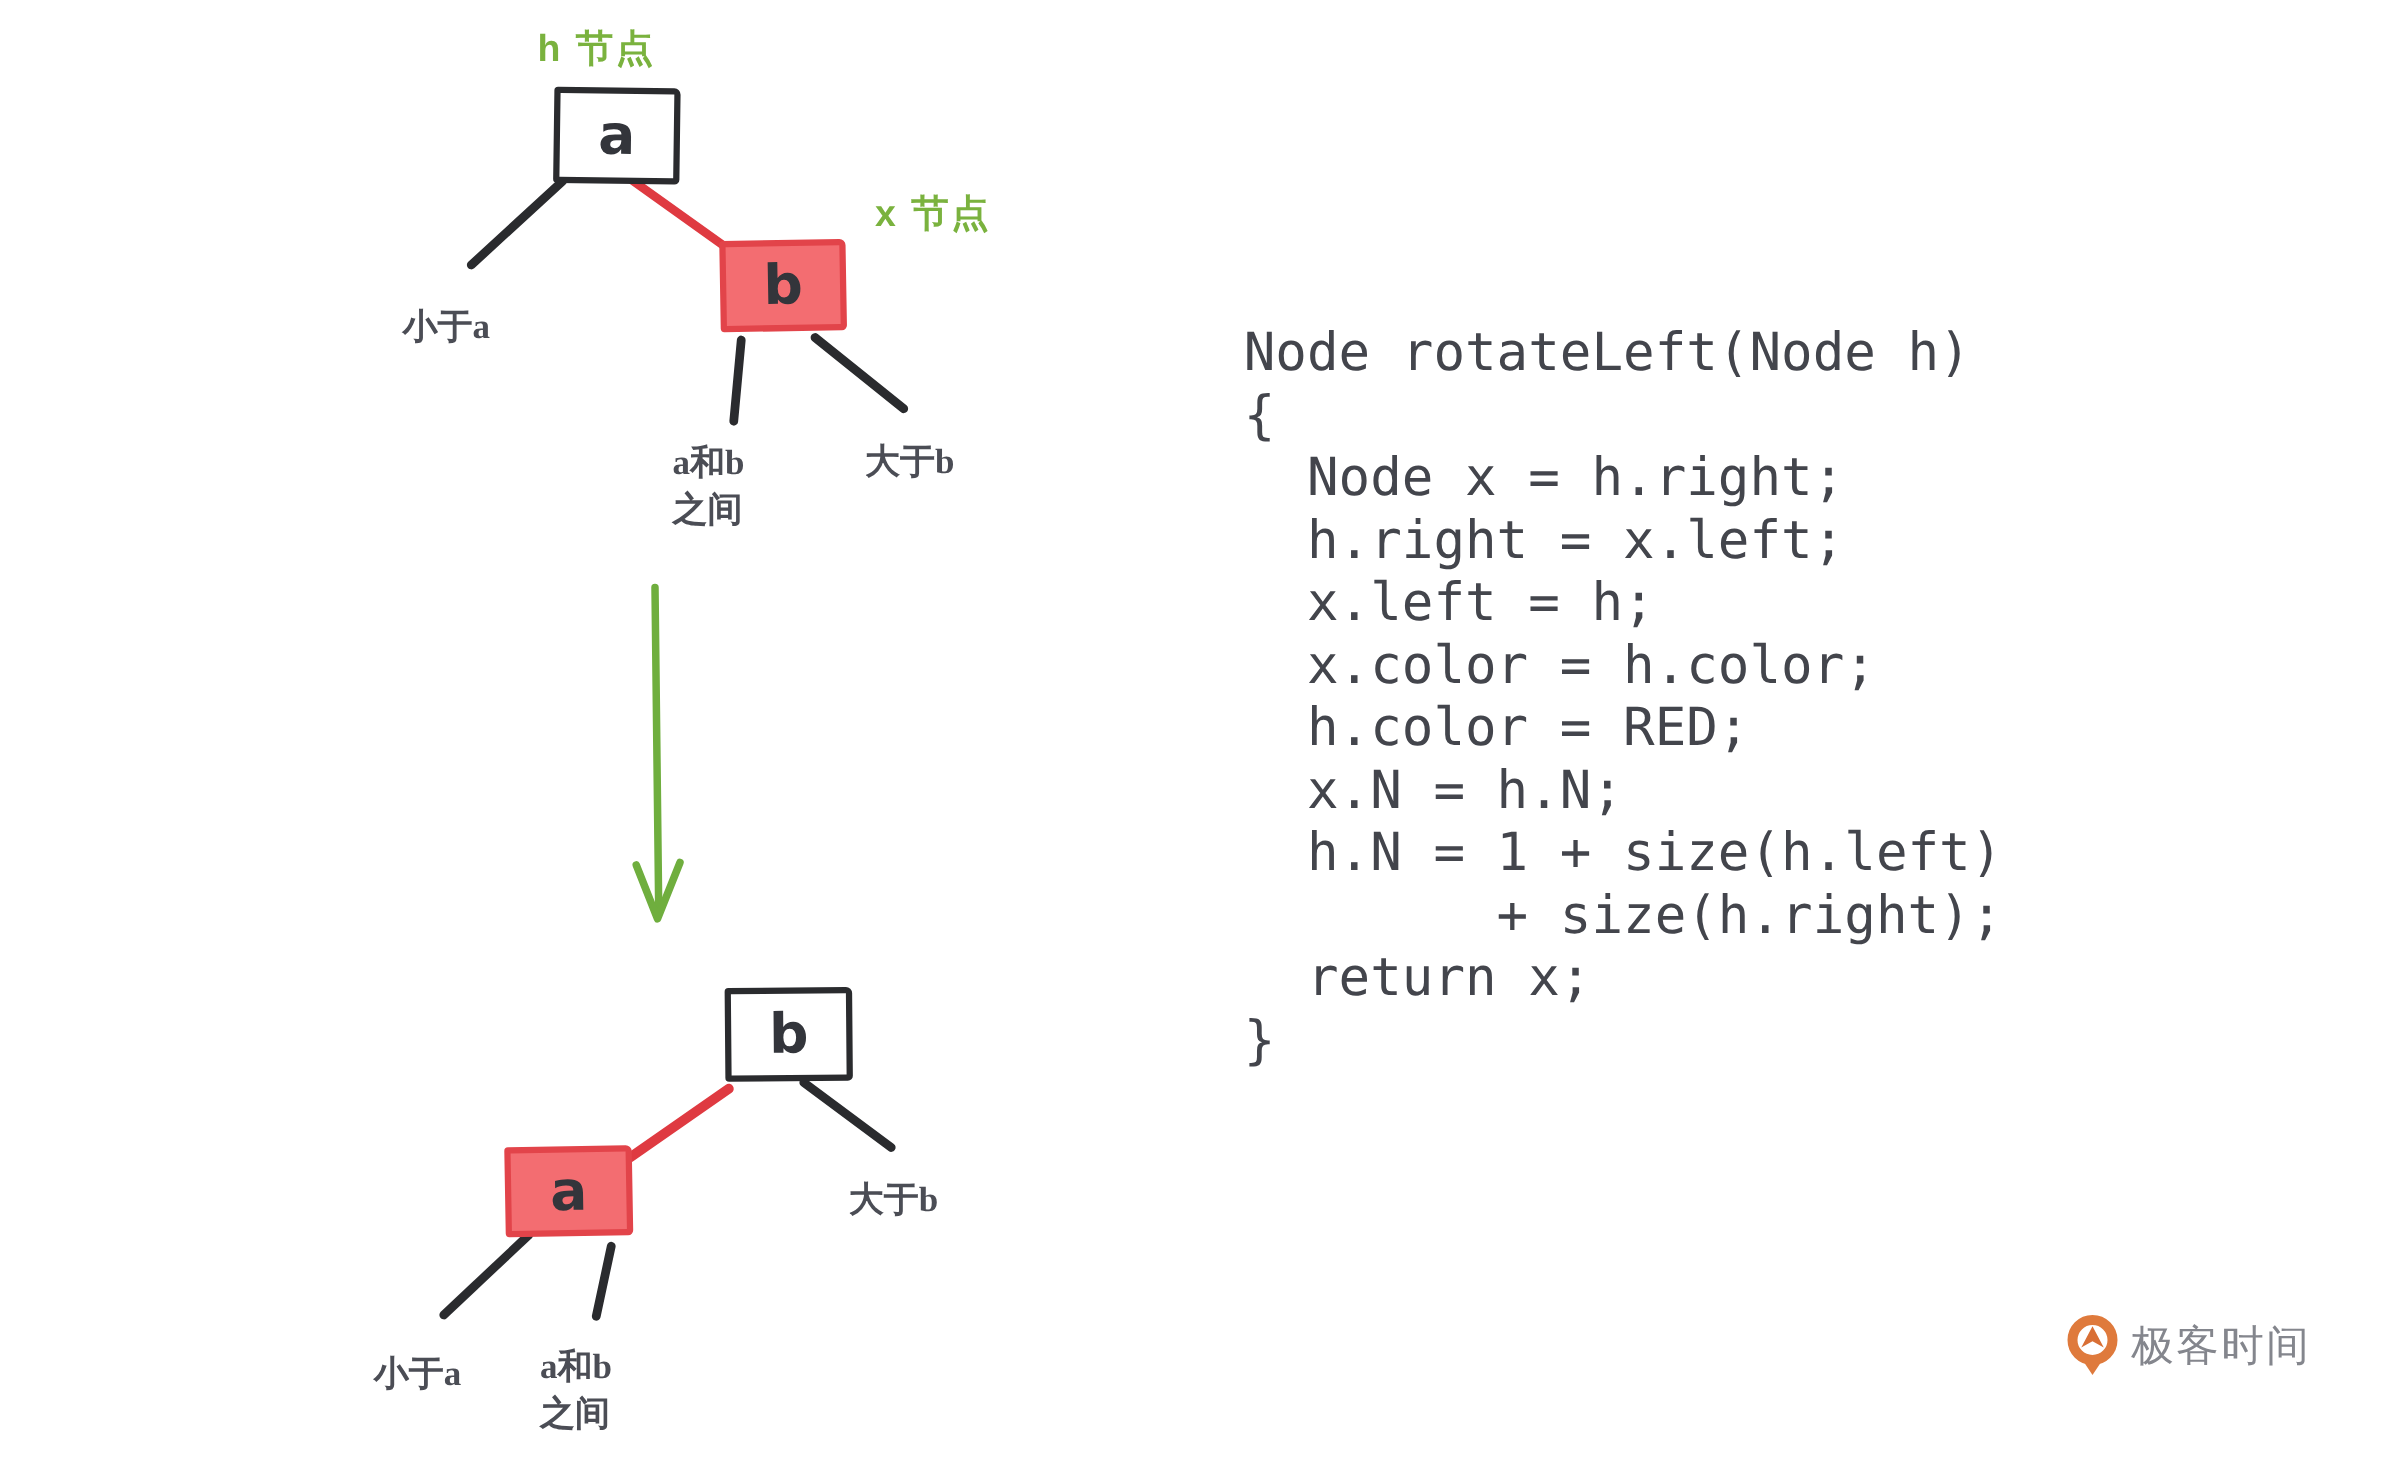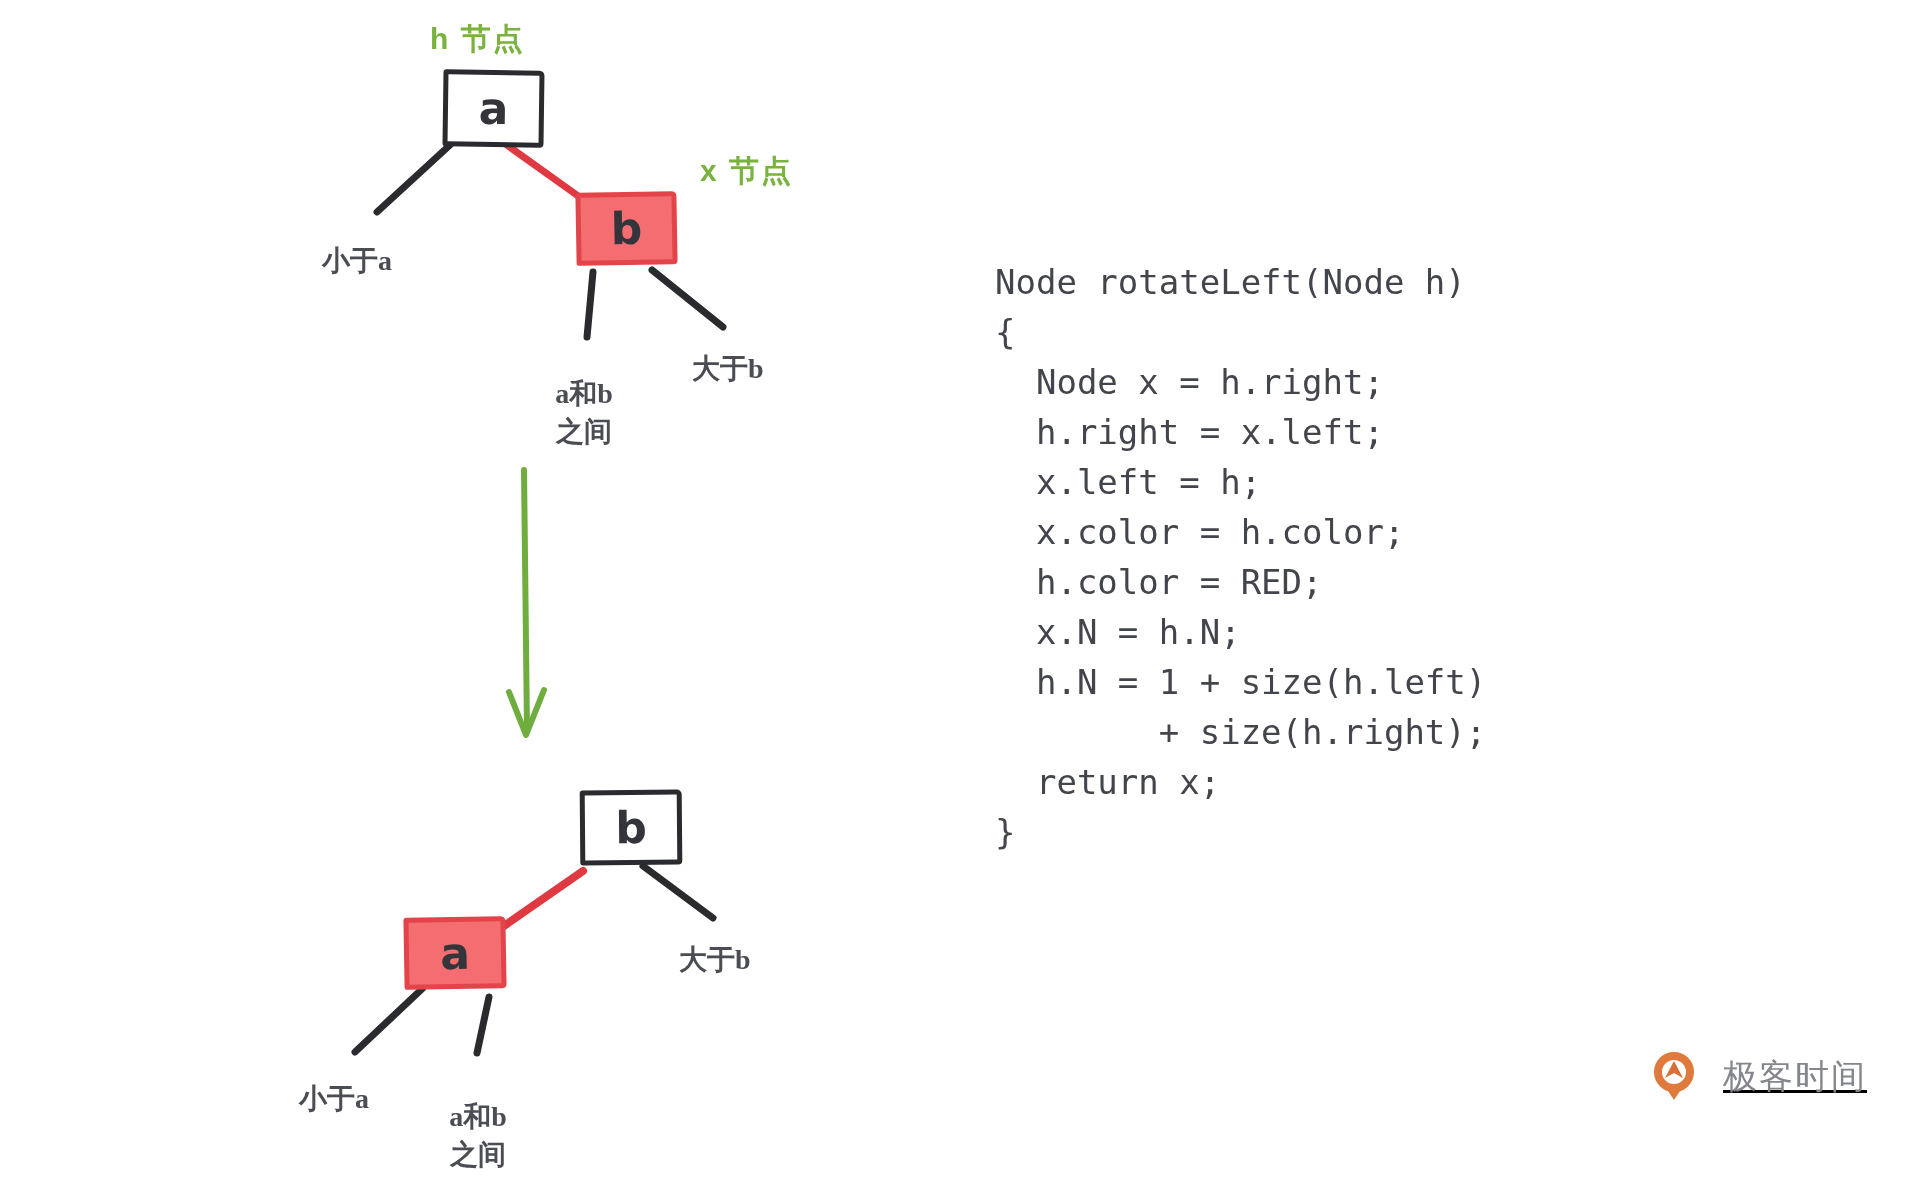--- a/index.html
+++ b/index.html
@@ -36,35 +36,35 @@
     white-space: nowrap;
   }
   .leaf-lbl {
     position: absolute;
     color: #4b4d55;
     font-size: 28px;
     font-weight: 600;
     white-space: nowrap;
     font-family: Liberation Serif, serif;
   }
-  .leaf-lbl.center { text-align: center; line-height: 38px; margin-top: 23px; }
+  .leaf-lbl.center { line-height: 38px; }
   .code-block {
     position: absolute;
     left: 995px; top: 257px;
     margin: 0;
     font-family: "DejaVu Sans Mono", monospace;
-    font-size: 34px;
+    font-size: 42px;
     line-height: 50px;
     color: #43454c;
     white-space: pre;
   }
   .logo {
     position: absolute;
     left: 1653px; top: 1051px;
-    display: flex; align-items: center; gap: 28px; text-decoration: underline;
+    display: flex; align-items: center; gap: 10px;
   }
   .logo-text {
     font-size: 34px;
     color: #84868d;
     letter-spacing: 2px;
     white-space: nowrap;
   }
 </style>
 </head>
 <body>

